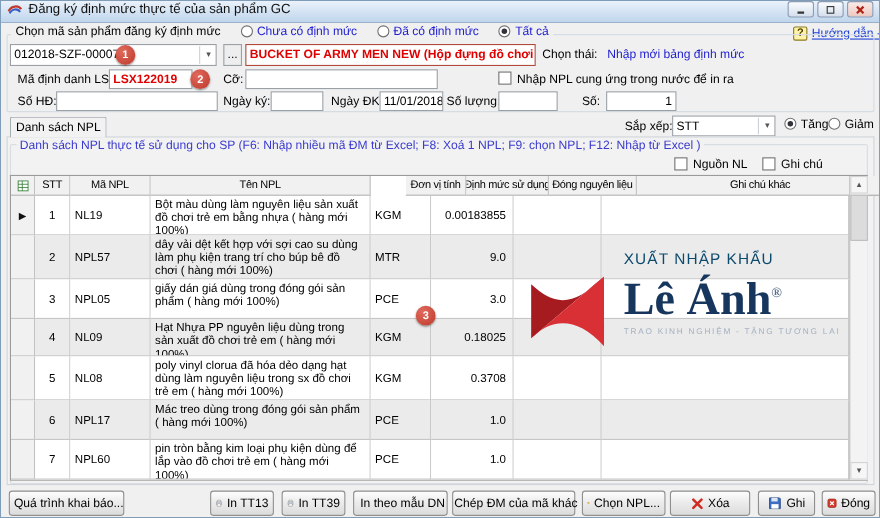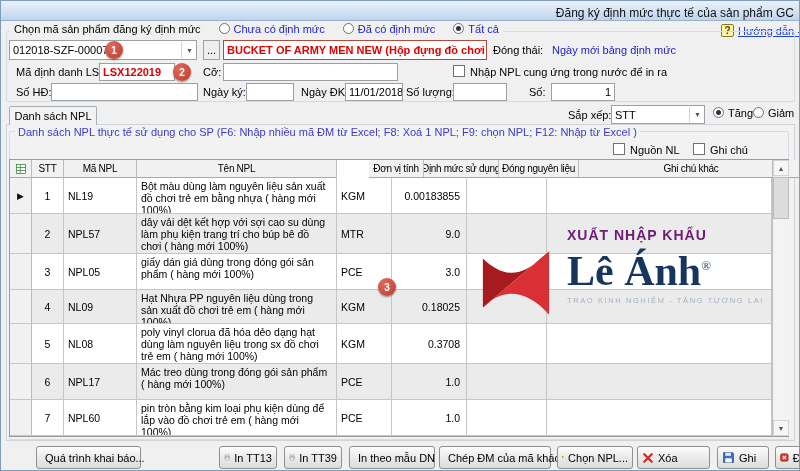--- a/index.html
+++ b/index.html
@@ -1,21 +1,21 @@
 <!DOCTYPE html>
 <html><head>
 <meta charset="utf-8">
 <style>
   html,body{margin:0;padding:0;background:#cfd8e2;}
   *{box-sizing:border-box;}
   .window{position:relative;width:800px;height:471px;border:1px solid #7f9db9;background:#f0f0f0;
           font-family:"Liberation Sans",sans-serif;font-size:11px;color:#000;overflow:hidden;}
   
   .titlebar{height:20px;background:linear-gradient(#eaf2fb,#bfd5ec);border-bottom:1px solid #9ab1cc;
-            display:flex;align-items:flex-end;padding:0 5px;gap:5px;flex-direction:column;}
+            display:flex;align-items:flex-start;padding:0 5px;gap:5px;}
   .title{font-size:12px;color:#111;}
   .winbtns{margin-left:auto;display:flex;gap:3px;}
   .wbtn{width:24px;height:15px;border:1px solid #8e9cb3;border-radius:3px;
         background:linear-gradient(#fbfdff,#d4deeb);display:flex;align-items:center;justify-content:center;}
   .wbtn.close{background:linear-gradient(#fbeae6,#ecc9c2);}
   
   .client{position:relative;width:798px;height:449px;background:#f0f0f0;}
   .abs{position:absolute;}
   .lbl{position:absolute;white-space:nowrap;}
   .blue{color:#2222d0;}
@@ -67,28 +67,28 @@
   .col-ghi{width:225px;flex:none;}
   .ptr{font-size:9px;color:#111;}
   .vscroll{position:absolute;left:762px;top:0;width:17px;height:276px;background:#f3f3f3;border-left:1px solid #bdbdbd;}
   .sarrow{width:16px;height:16px;background:#f6f6f6;border:1px solid #d3d3d3;color:#555;font-size:7px;
           display:flex;align-items:center;justify-content:center;}
   .sarrow.bottom{position:absolute;bottom:0;}
   .sthumb{width:16px;height:42px;background:#dcdcdc;border:1px solid #bdbdbd;margin-top:1px;}
   
   .watermark{position:absolute;left:478px;top:206px;display:flex;gap:14px;z-index:20;pointer-events:none;}
   .wm-logo{margin-top:20px;}
-  .wm-l1{font-size:14px;font-weight:bold;letter-spacing:1px;color:#701a75;}
+  .wm-l1{font-size:14px;font-weight:normal;letter-spacing:1px;color:#0c4a6e;}
   .wm-brand{font-family:"Liberation Serif",serif;font-size:42px;line-height:46px;color:#17365d;font-weight:600;}
   .wm-reg{font-size:13px;vertical-align:super;color:#5a6f8c;}
   .wm-l3{font-size:7.5px;letter-spacing:1.6px;color:#a5b1c2;margin-top:2px;}
   
   .btn{position:absolute;top:425px;height:23px;border:1px solid #8f8f8f;border-radius:3px;cursor:pointer;
        background:linear-gradient(#fdfdfd,#ececec 45%,#dcdcdc);display:flex;align-items:center;
-       justify-content:flex-start;gap:4px;font-size:11px;padding:0 4px;white-space:nowrap;margin-left:28px;}
+       justify-content:center;gap:4px;font-size:11px;padding:0 4px;white-space:nowrap;}
   .help-ico{position:absolute;width:13px;height:13px;background:#fff3a8;border:1px solid #8a7a1e;border-radius:2px;
             color:#4a3f00;font-weight:bold;font-size:10px;display:flex;align-items:center;justify-content:center;}
   svg{display:block;}
 </style>
 </head>
 <body>
 
 <div class="window">
 
   <div class="titlebar">
@@ -140,22 +140,22 @@
       </span>
     </div>
 
     <div class="tb combo" style="left:8px;top:19px;width:188px;height:20px;">
       <span>012018-SZF-000077</span>
       <span class="arrow">▼</span>
     </div>
     <div class="badge" style="left:104px;top:20px;">1</div>
     <div class="tb" style="left:202px;top:19px;width:17px;height:20px;justify-content:center;background:#eee;">...</div>
     <div class="tb redfield red" style="left:222px;top:19px;width:264px;height:20px;">BUCKET OF ARMY MEN NEW (Hộp đựng đồ chơi trẻ em</div>
-    <span class="lbl" style="left:492px;top:23px;">Đóng thái:</span>
-    <span class="lbl blue" style="left:551px;top:23px;">Ngày mới bảng định mức</span>
+    <span class="lbl" style="left:492px;top:23px;">Chọn thái:</span>
+    <span class="lbl blue" style="left:551px;top:23px;">Nhập mới bảng định mức</span>
 
     <span class="lbl" style="left:15px;top:45px;">Mã định danh LSX:</span>
     <div class="tb red" style="left:98px;top:42px;width:76px;height:18px;">LSX122019</div>
     <div class="badge" style="left:172px;top:42px;">2</div>
     <span class="lbl" style="left:202px;top:45px;">Cỡ:</span>
     <div class="tb" style="left:222px;top:42px;width:175px;height:18px;"></div>
     <span class="cb" style="left:452px;top:44px;"></span>
     <span class="lbl" style="left:469px;top:45px;">Nhập NPL cung ứng trong nước để in ra</span>
 
     <span class="lbl" style="left:15px;top:65px;">Số HĐ:</span>

